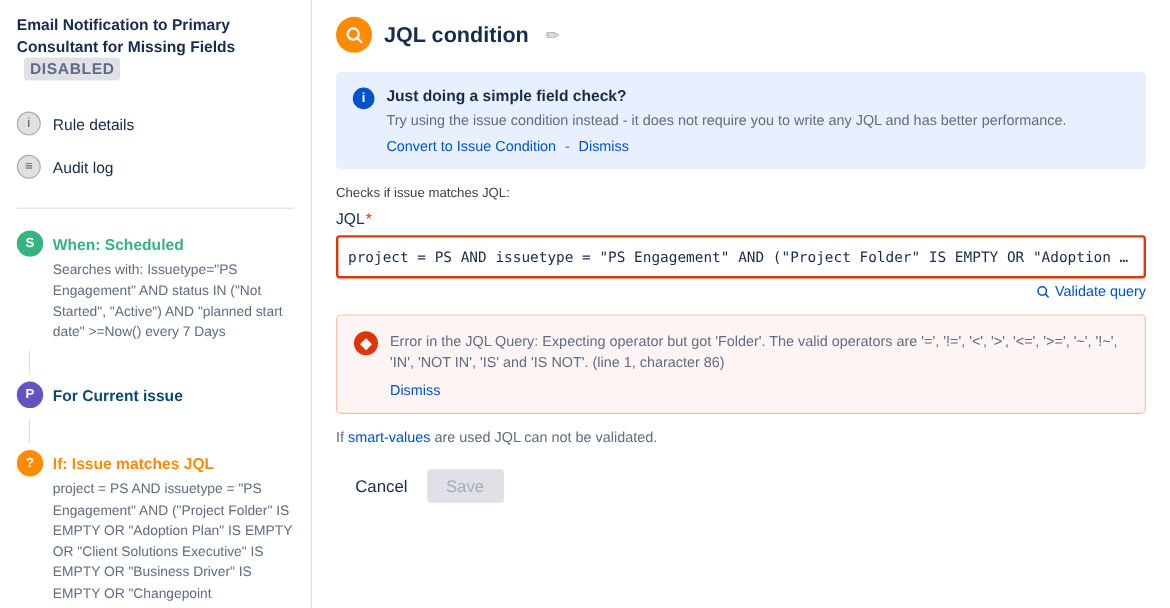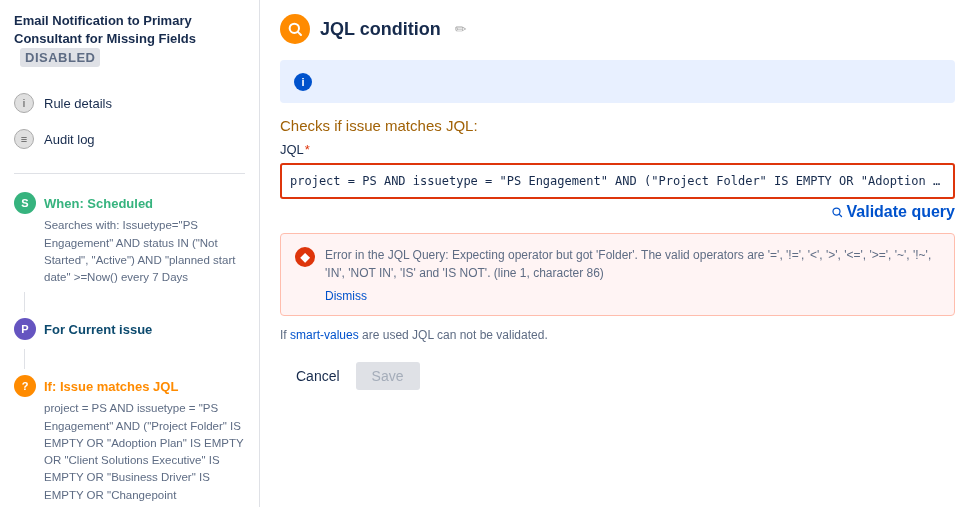--- a/index.html
+++ b/index.html
@@ -46,26 +46,26 @@
     .info-box-content { flex: 1; }
     .info-box-title { font-weight: 700; font-size: 13px; color: #172b4d; margin-bottom: 4px; }
     .info-box-desc { font-size: 12px; color: #5e6c84; line-height: 1.5; margin-bottom: 6px; }
     .info-box-links { font-size: 12px; }
     .info-link { color: #0052cc; cursor: pointer; text-decoration: none; }
     .link-sep { color: #5e6c84; margin: 0 4px; }
 
     
     .form-section { margin-bottom: 12px; }
     .form-label-jql { font-size: 13px; color: #172b4d; margin-bottom: 6px; }
-    .checks-label { font-size: 15px; color: #a16207; margin-bottom: 8px; }
+    .checks-label { font-size: 11px; color: #404040; margin-bottom: 8px; }
     .required-star { color: #de350b; margin-left: 1px; }
 
     .jql-input-wrapper { border: 2px solid #de350b; border-radius: 3px; padding: 6px 8px; background: #fff; min-height: 36px; display: flex; align-items: center; justify-content: space-between; gap: 8px; }
     .jql-input-text { font-size: 12px; color: #172b4d; font-family: monospace; flex: 1; white-space: nowrap; overflow: hidden; text-overflow: ellipsis; }
-    .validate-link { color: #0052cc; font-size: 16px; white-space: nowrap; cursor: pointer; display: flex; align-items: center; gap: 4px; font-weight: bold; }
+    .validate-link { color: #0052cc; font-size: 12px; white-space: nowrap; cursor: pointer; display: flex; align-items: center; gap: 4px; }
 
     
     .error-box { background: #fff4f4; border: 1px solid #ffbdad; border-radius: 4px; padding: 12px 14px; margin-top: 10px; display: flex; gap: 10px; }
     .error-box-icon { flex-shrink: 0; width: 20px; height: 20px; border-radius: 50%; background: #de350b; display: flex; align-items: center; justify-content: center; color: #fff; font-size: 12px; font-weight: 700; margin-top: 1px; }
     .error-box-content { flex: 1; }
     .error-box-title { font-weight: 700; font-size: 13px; color: #172b4d; margin-bottom: 4px; }
     .error-box-desc { font-size: 12px; color: #5e6c84; line-height: 1.5; margin-bottom: 6px; }
     .error-dismiss-link { color: #0052cc; font-size: 12px; cursor: pointer; }
 
     
@@ -136,20 +136,29 @@
         <circle cx="11" cy="11" r="7"></circle>
         <line x1="21" y1="21" x2="16.65" y2="16.65"></line>
       </svg>
     </div>
     <span class="panel-title">JQL condition</span>
     <span class="edit-icon">✏</span>
   </div>
 
   <div class="info-box">
     <div class="info-box-icon">i</div>
+    <div class="info-box-content">
+      <div class="info-box-title">Just doing a simple field check?</div>
+      <div class="info-box-desc">Try using the issue condition instead - it does not require you to write any JQL and has better performance.</div>
+      <div class="info-box-links">
+        <a class="info-link">Convert to Issue Condition</a>
+        <span class="link-sep">-</span>
+        <a class="info-link">Dismiss</a>
+      </div>
+    </div>
   </div>
 
   <div class="checks-label">Checks if issue matches JQL:</div>
 
   <div class="form-section">
     <div class="form-label-jql">
       <span>JQL</span><span class="required-star">*</span>
     </div>
     <div class="jql-input-wrapper">
       <span class="jql-input-text">project = PS AND issuetype = "PS Engagement" AND ("Project Folder" IS EMPTY  OR "Adoption Plan" I</span>

